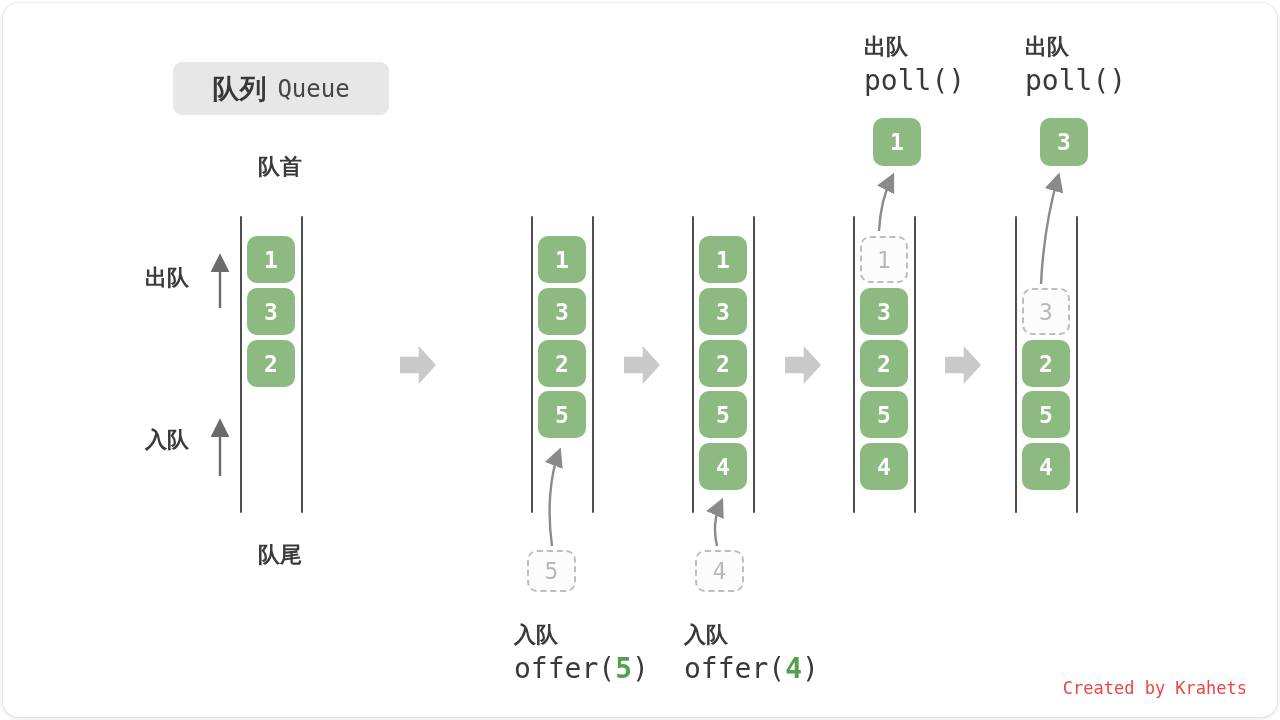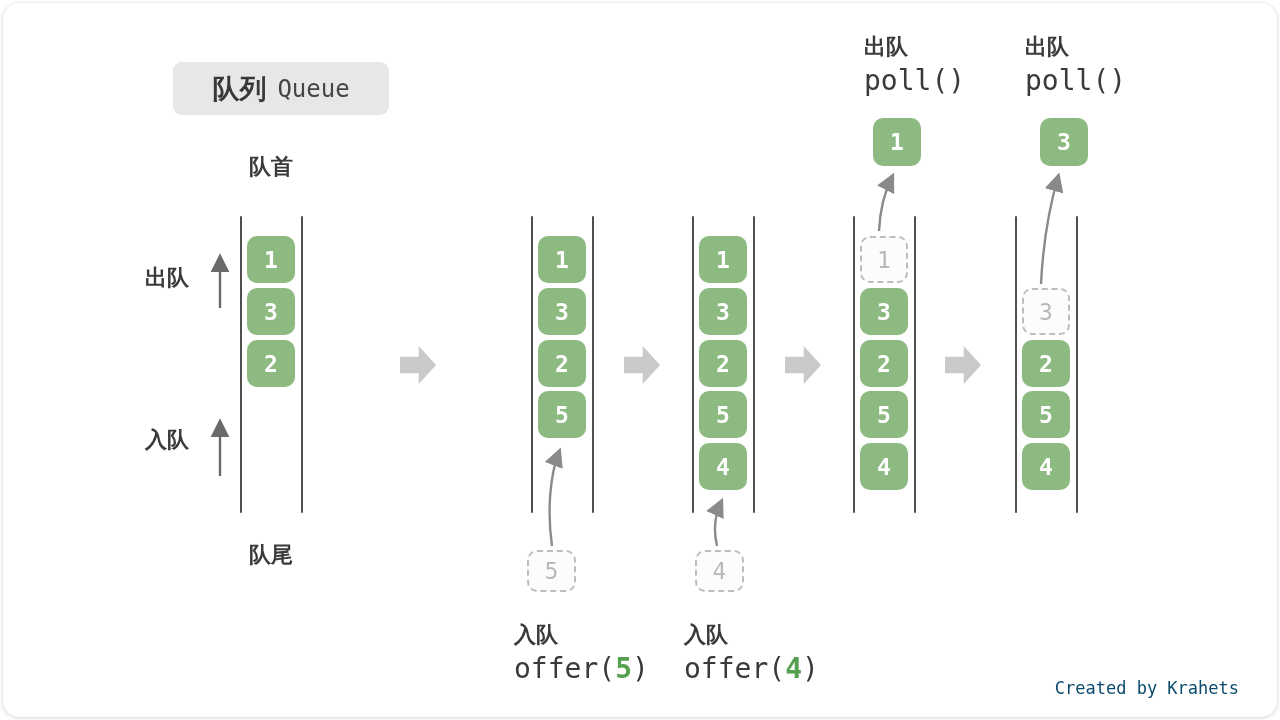--- a/index.html
+++ b/index.html
@@ -19,21 +19,21 @@
     box-shadow:0 1px 5px rgba(0,0,0,.14), 0 0 0 1px rgba(0,0,0,.03);
   }
   .abs{position:absolute;}
   .title-box{
     left:170px;top:47px;width:216px;height:53px;background:#E7E7E7;border-radius:9px;
     display:flex;align-items:center;justify-content:center;gap:11px;margin-top:12px;
   }
   .title-zh{font-size:27px;font-weight:700;color:#383838;}
   .title-en{font-family:"DejaVu Sans Mono","Liberation Mono",monospace;font-size:24px;color:#454545;}
   .zh-label{font-size:22px;font-weight:700;color:var(--ink);line-height:1;}
-  .centered{width:62px;text-align:center;}
+  .centered{width:62px;text-align:right;}
   .wall{width:2px;top:213px;height:297px;background:var(--wall);border-radius:1px;}
   .qbox{
     width:48px;height:47px;border-radius:10px;
     display:flex;align-items:center;justify-content:center;
     font-family:"DejaVu Sans Mono","Liberation Mono",monospace;font-size:23px;
   }
   .green{background:var(--box-green);color:#fff;font-weight:700;}
   .pop{width:48px;height:48px;}
   .dashed{
     background:#FCFCFC;border:2px dashed var(--ghost);color:#B9B9B9;font-weight:400;
@@ -43,22 +43,22 @@
     width:36px;height:38px;background:var(--arrow-gray);top:343px;
     clip-path:polygon(0% 28%,52% 28%,52% 0%,100% 50%,52% 100%,52% 72%,0% 72%);
   }
   .op{display:flex;flex-direction:column;gap:9px;}
   .code{
     font-family:"DejaVu Sans Mono","Liberation Mono",monospace;
     font-size:28px;color:var(--ink);line-height:1;
   }
   .code .g{color:var(--code-green);font-weight:700;}
   .watermark{
-    right:38px;top:675px;font-family:"DejaVu Sans Mono","Liberation Mono",monospace;
-    font-size:17px;color:#0c4a6e;
+    right:30px;top:675px;font-family:"DejaVu Sans Mono","Liberation Mono",monospace;
+    font-size:17px;color:#ef4444;
   }
   svg.overlay{position:absolute;left:0;top:0;pointer-events:none;}
 </style>
 </head>
 <body>
 
 <div class="card">
 
   <div class="abs title-box">
     <span class="title-zh">队列</span>

